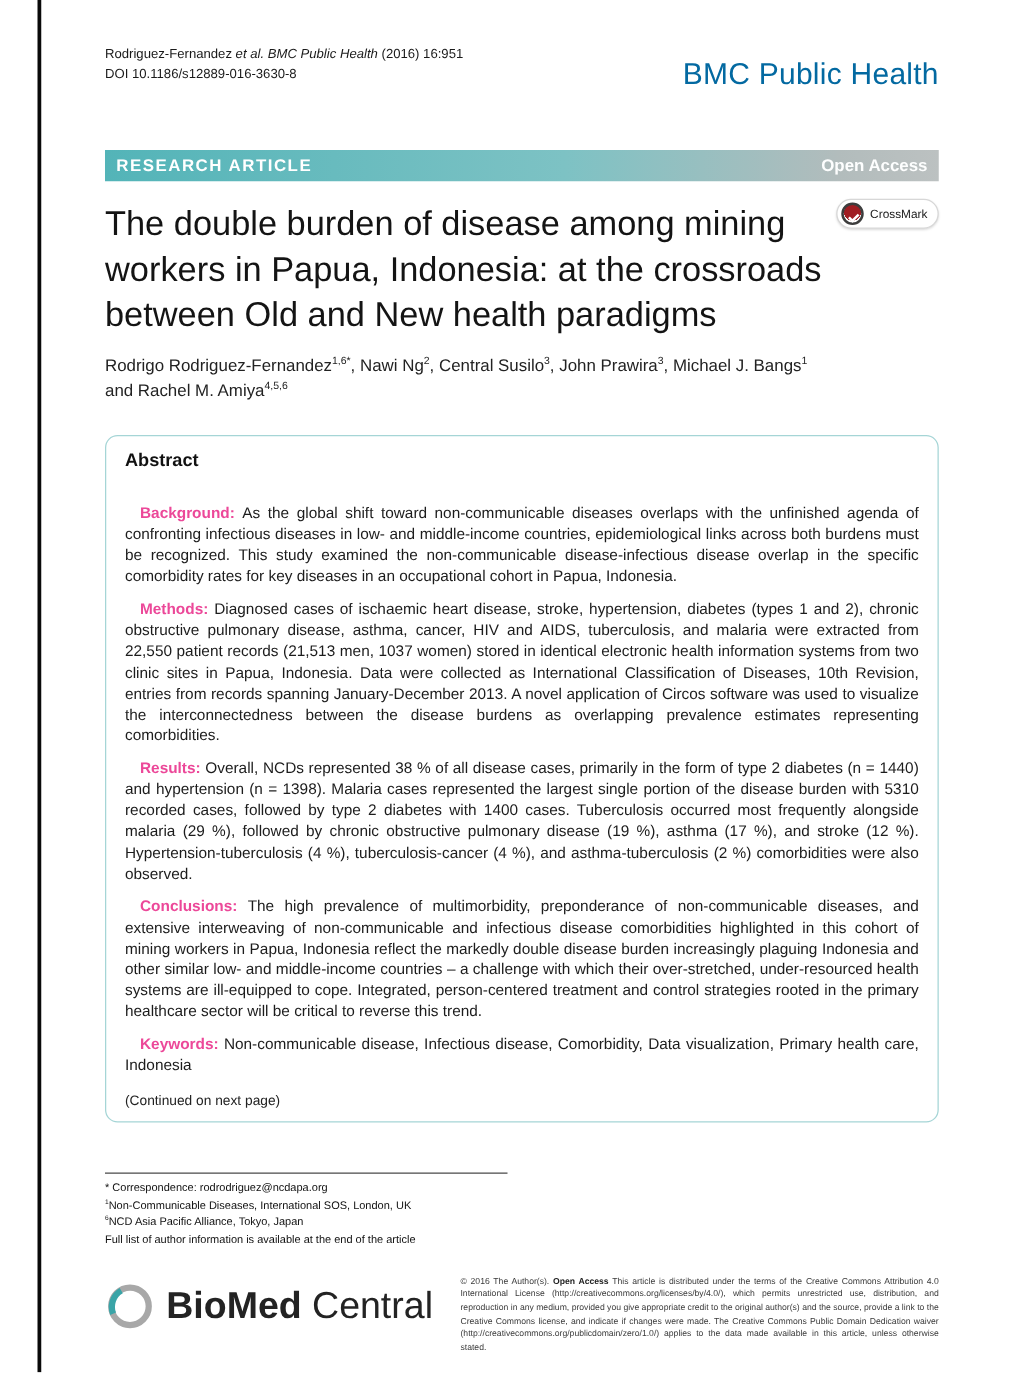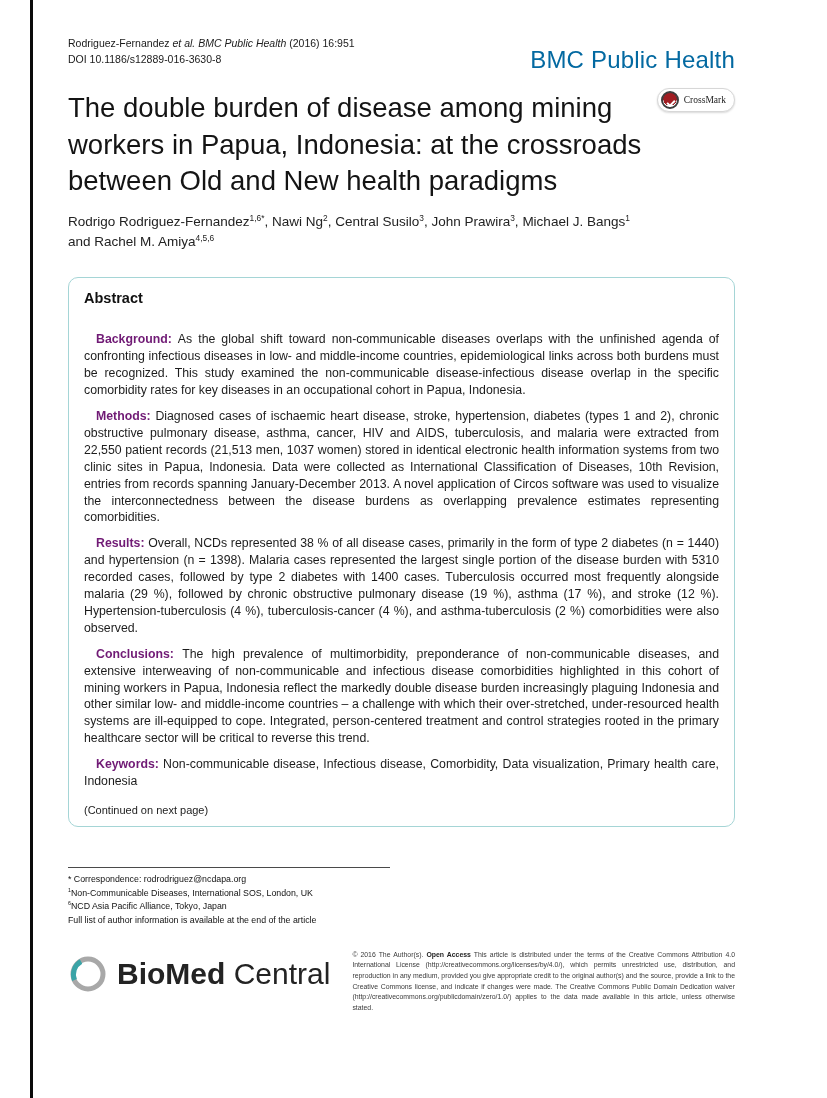--- a/index.html
+++ b/index.html
@@ -1,48 +1,48 @@
 <!DOCTYPE html>
 <html style="--banner-teal: #53b4b8; --banner-gray: #bcc1c1; --abstract-border: #a5d5d6; --crossmark-red: #a01d22;"><head>
 <meta charset="utf-8">
 <style>
   html,body{margin:0;padding:0;background:#fff;}
   body{width:827px;height:1098px;font-family:"Liberation Sans","DejaVu Sans",sans-serif;color:#1a1a1a;}
   .page{position:relative;width:827px;height:1098px;background:#fff;overflow:hidden;}
   .edge-bar{position:absolute;left:30px;top:0;width:3px;height:100%;background:#0a0a0a;}
-  .content{position:absolute;left:68px;top:0;width:667px;}
+  .content{position:absolute;left:84px;top:0;width:667px;}
 
   .header{display:flex;justify-content:space-between;align-items:flex-start;margin-top:36px;}
   .citation{font-size:10.5px;line-height:1.5;color:#1a1a1a;}
   .journal-name{font-size:24px;font-weight:400;color:#0369a1;margin-top:10px;letter-spacing:.2px;}
 
   .banner{margin-top:46px;height:25px;display:flex;justify-content:space-between;align-items:center;
     padding:0 9px;box-sizing:border-box;
     background:linear-gradient(to right,var(--banner-teal,#53b4b8) 0%,#7dc2c4 55%,#b2bcbc 88%,var(--banner-gray,#bcc1c1) 100%);}
   .banner-left{color:#fff;font-weight:bold;font-size:13.5px;letter-spacing:1.2px;}
   .banner-right{color:#fdfefe;font-weight:bold;font-size:13.5px;}
 
   .title-row{position:relative;margin-top:16px;}
   .title{margin:0;font-size:27.5px;line-height:36.5px;font-weight:400;color:#141414;width:592px;}
   .crossmark{position:absolute;right:0;top:-2px;display:flex;align-items:center;gap:5px;
     background:#fff;border:1px solid #d7d7d7;border-radius:14px;padding:2px 8px 2px 3px;box-shadow:0 1px 2px rgba(0,0,0,.15);}
   .cm-icon{width:18px;height:18px;border-radius:50%;border:2px solid #3d3d3d;box-sizing:border-box;
     background:radial-gradient(circle at 50% 42%,var(--crossmark-red,#a01d22) 0 62%,#fff 63%);position:relative;}
   .cm-icon::after{content:"";position:absolute;left:4px;top:7px;width:6px;height:3px;
     border-left:2px solid #fff;border-bottom:2px solid #fff;transform:rotate(-45deg);}
-  .cm-text{font-size:9.5px;color:#222;font-weight:500;font-family:Liberation Serif, serif;}
+  .cm-text{font-size:9.5px;color:#222;font-weight:500;}
 
   .authors{margin-top:12px;font-size:13.5px;line-height:1.55;color:#222;}
   .authors sup{font-size:.62em;line-height:0;}
 
   .abstract{margin-top:24px;border:1.5px solid var(--abstract-border,#a5d5d6);border-radius:10px;
     padding:12px 15px 10px;box-sizing:border-box;background:#fff;}
   .abs-heading{font-size:14.5px;font-weight:bold;color:#111;margin-bottom:25px;}
   .abs-para{font-size:12.3px;line-height:16.9px;text-align:justify;margin:0 0 9px;color:#1c1c1c;}
-  .abs-para b{color:#701a75;padding-left:12px;}
+  .abs-para b{color:#ec4899;padding-left:12px;}
   .continued{font-size:11px;color:#222;margin-top:14px;}
 
   .footnotes{margin-top:40px;}
   .fn-rule{width:322px;border-top:1px solid #4a4a4a;margin-bottom:5px;}
   .fn-line{font-size:8.8px;line-height:1.55;color:#111;}
   .fn-line sup{font-size:.6em;line-height:0;}
 
   .bottom{margin-top:22px;display:flex;align-items:flex-start;gap:22px;}
   .logo{display:flex;align-items:center;gap:9px;min-width:158px;margin-top:4px;}
   .logo-text{font-size:30px;color:#232323;white-space:nowrap;}
@@ -59,20 +59,24 @@
   <div class="content">
 
     <div class="header">
       <div class="citation">
         <div class="cite-line"><span>Rodriguez-Fernandez </span><i>et al. BMC Public Health</i><span>  (2016) 16:951</span></div>
         <div class="cite-line">DOI 10.1186/s12889-016-3630-8</div>
       </div>
       <div class="journal-name">BMC Public Health</div>
     </div>
 
+    <div class="banner">
+      <span class="banner-left">RESEARCH ARTICLE</span>
+      <span class="banner-right">Open Access</span>
+    </div>
 
     <div class="title-row">
       <h1 class="title">The double burden of disease among mining workers in Papua, Indonesia: at the crossroads between Old and New health paradigms</h1>
       <div class="crossmark">
         <span class="cm-icon"></span>
         <span class="cm-text">CrossMark</span>
       </div>
     </div>
 
     <div class="authors">

